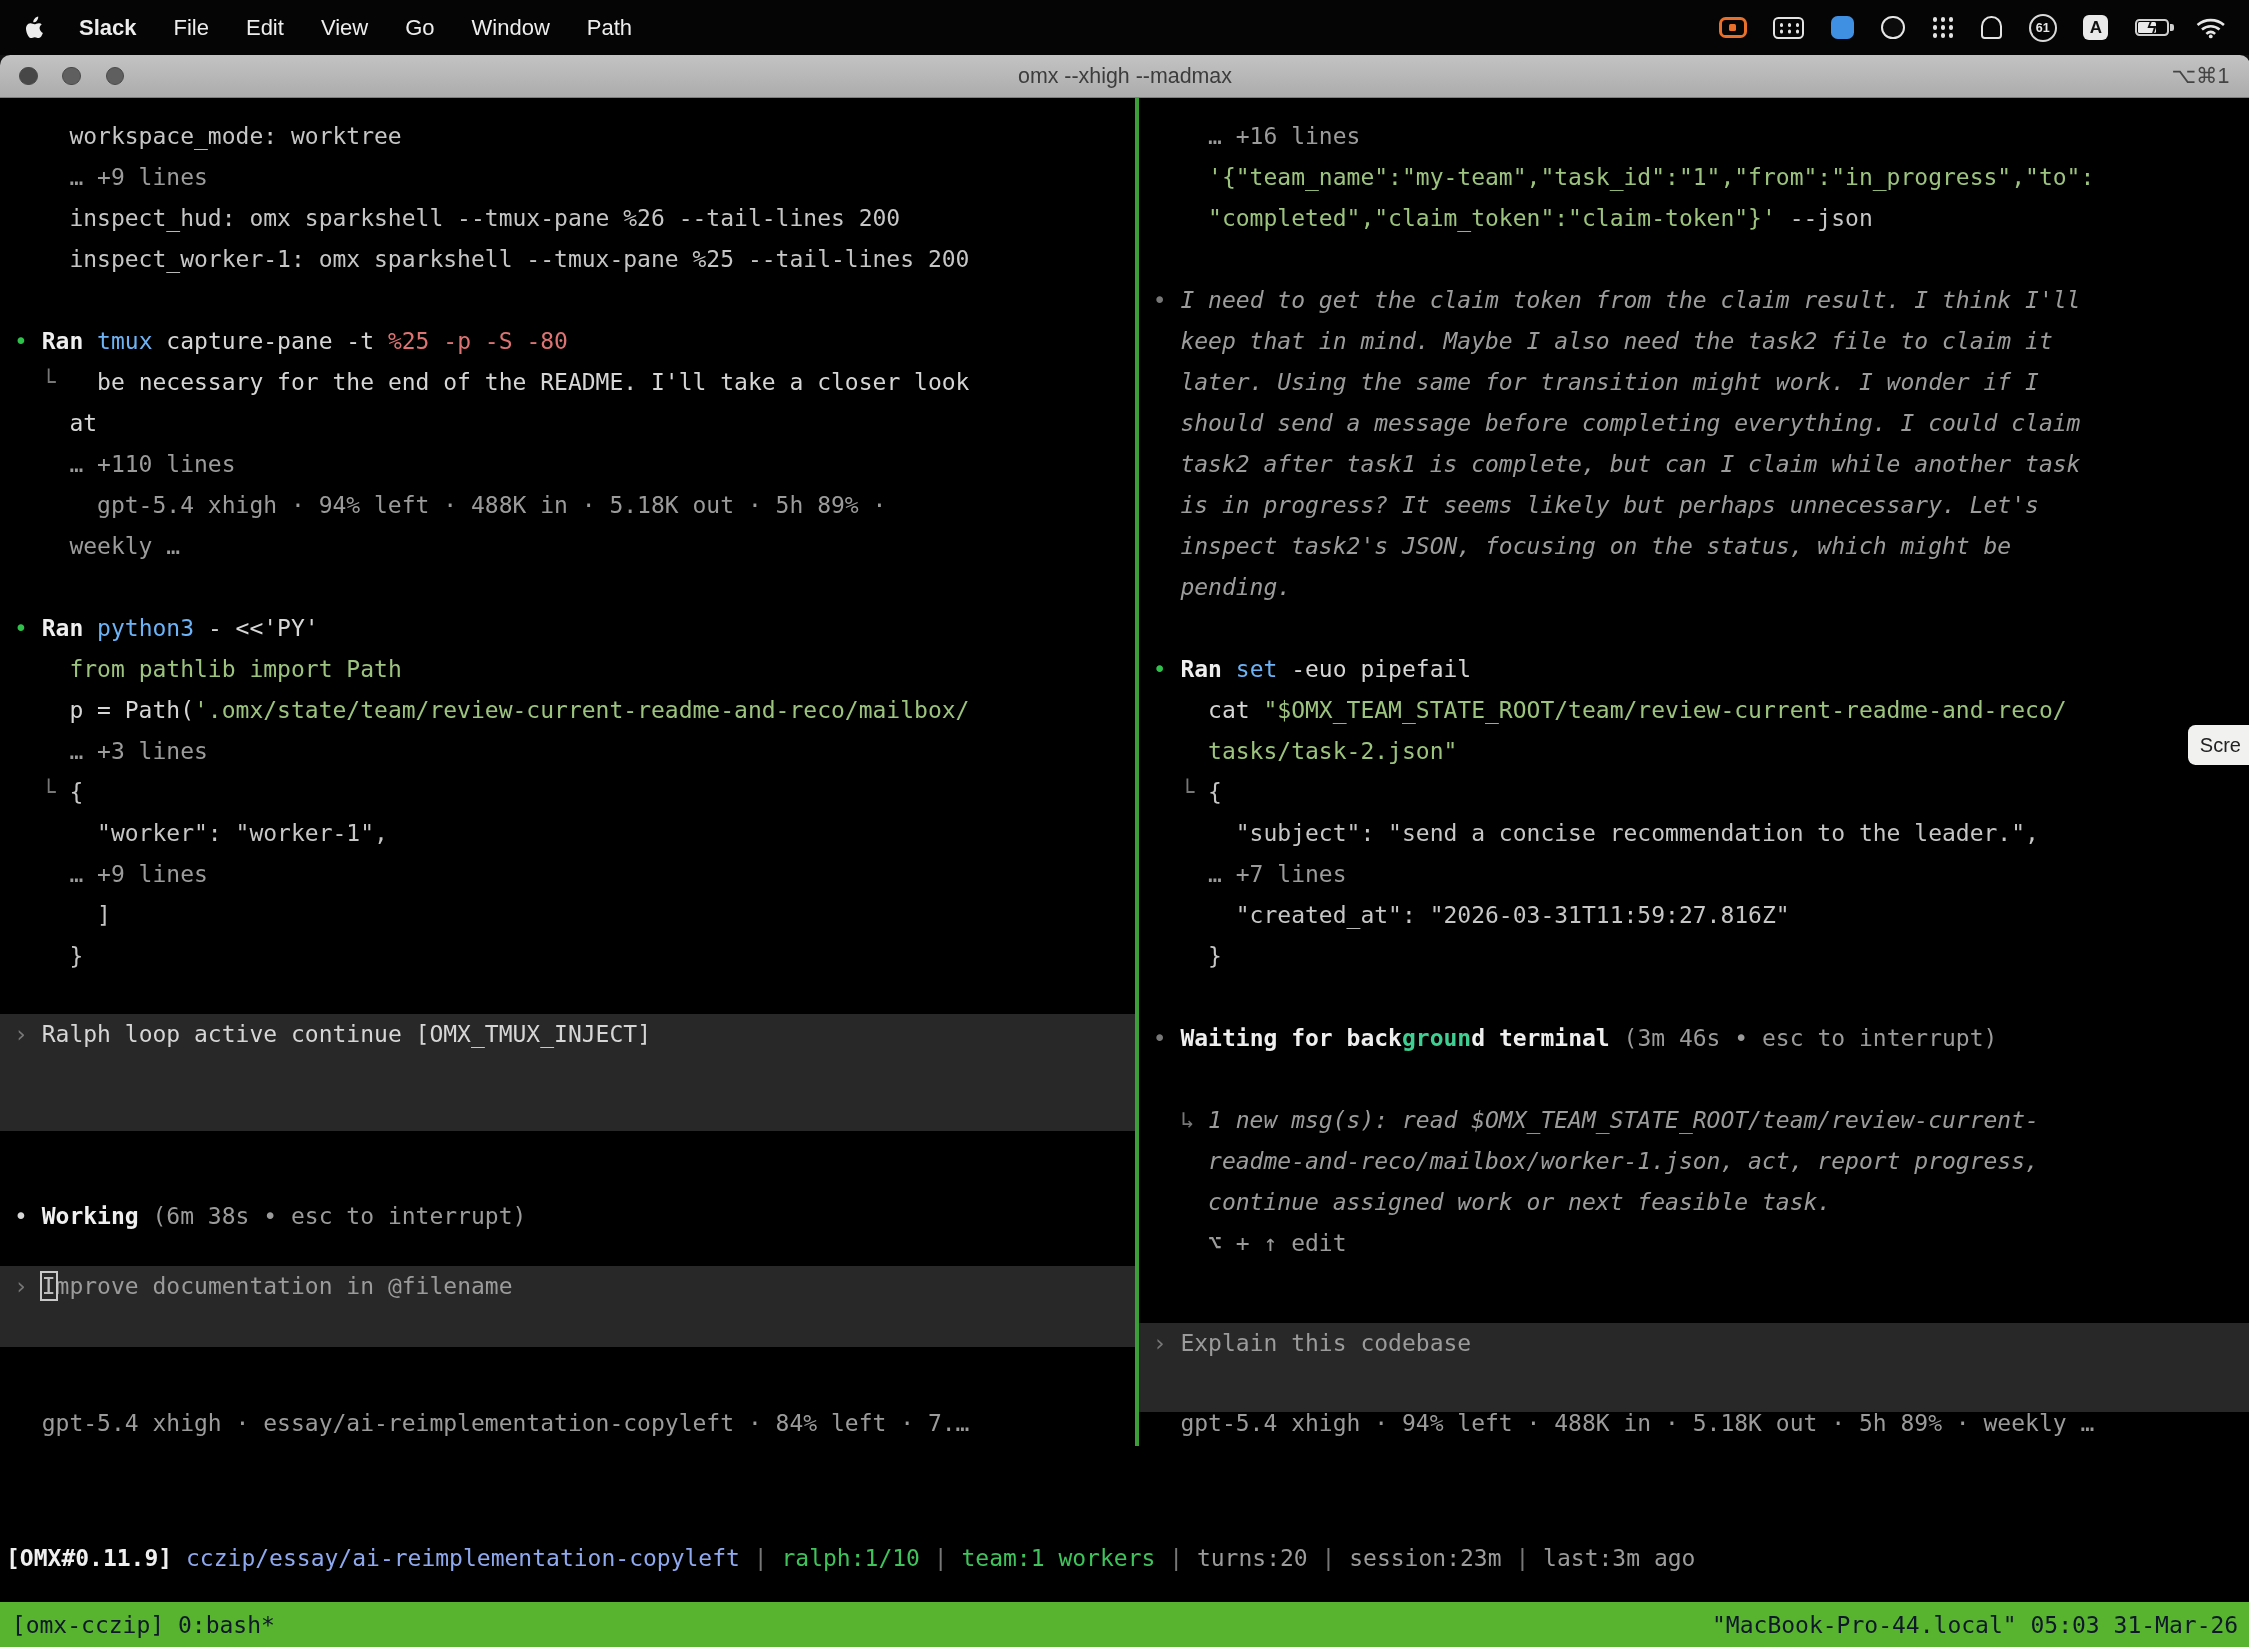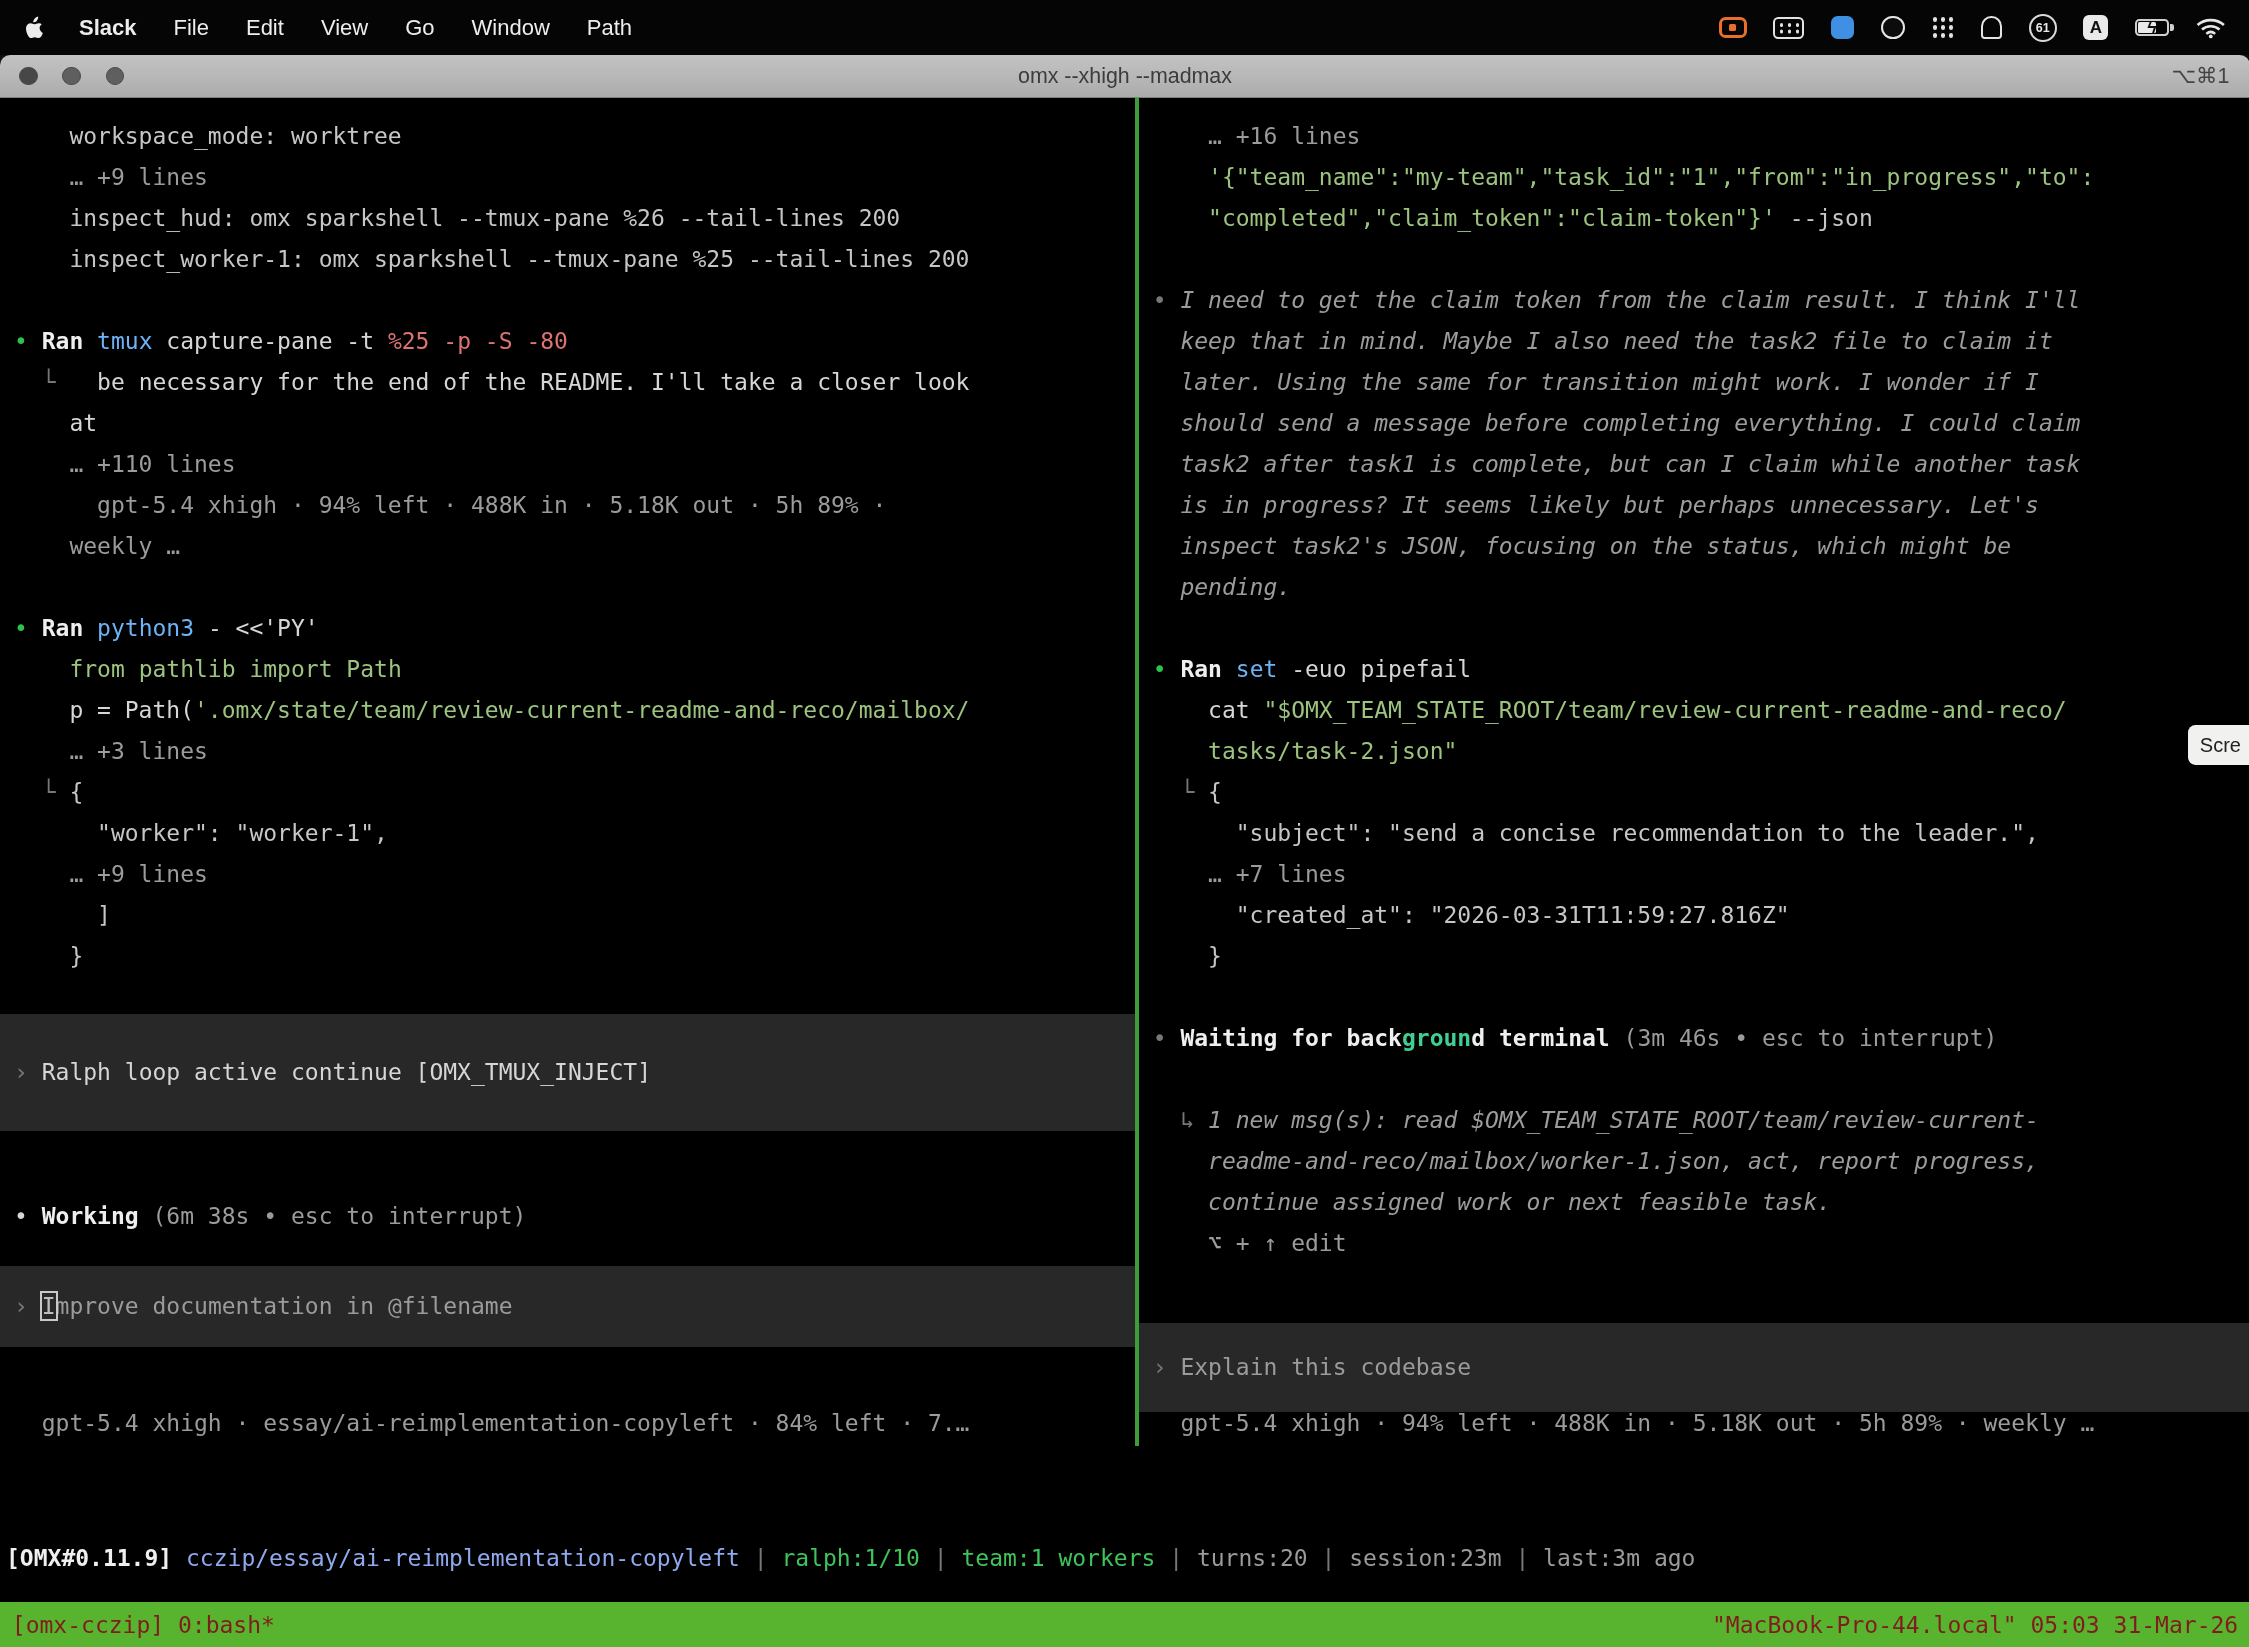--- a/index.html
+++ b/index.html
@@ -48,42 +48,42 @@
   .terminal{position:absolute;top:97px;left:0;right:0;bottom:0;background:#000;
     font:23px/41px "DejaVu Sans Mono","DejaVu Sans","Liberation Mono",monospace;color:#d6d6d6;}
   .panes{position:absolute;top:0;left:0;right:0;height:1349px;display:flex;}
   .pane{position:relative;overflow:hidden;height:100%;background:#000;}
   .pane.left{width:1135px;flex:none;}
   .pane.right{flex:1;}
   .divider{width:3.7px;background:#3c9e38;height:100%;flex:none;}
   .flow{padding:19px 0 0 14px;}
   .tline{white-space:pre;height:41px;line-height:41px;}
   .abs{position:absolute;left:0;right:0;padding-left:14px;white-space:pre;}
-  .band{background:#282828;display:flex;flex-direction:column;justify-content:center;}
+  .band{background:#282828;display:flex;flex-direction:column;}
 
   .omx-line{position:absolute;top:1441px;left:0;right:0;padding-left:6px;white-space:pre;}
   .tmux-bar{position:absolute;bottom:0;left:0;right:0;height:46px;background:#58b42e;color:#0c3000;
     display:flex;align-items:center;justify-content:space-between;padding:0 11.8px;box-sizing:border-box;}
   .tmux-bar .tline{height:auto;line-height:normal;color:#0c3000;}
 
   
   .w{color:#d6d6d6;}
   .out{color:#c6c6c6;}
   .g{color:#9b9b9b;}
   .dim{color:#777777;}
   .b{font-weight:bold;color:#efefef;}
   .grnb{color:#2fc24b;}
   .blu{color:#6db4f7;}
   .red{color:#dd7373;}
   .str{color:#9cc47e;}
   .it{font-style:italic;color:#9c9c9c;}
   .lav{color:#8fa9ee;}
   .grn{color:#3ec45b;}
   .shim{font-weight:bold;color:#3fcf92;}
-  .tmuxt{color:#7f1d1d;}
+  .tmuxt{color:#0f172a;}
   .cur{outline:2.2px solid #c9c9c9;outline-offset:-0.7px;color:#bdbdbd;}
 
   .tooltip{position:absolute;top:725px;right:0;width:62px;height:40px;background:#f1f1f0;
     border-radius:7.4px 0 0 7.4px;color:#222;font:20px "Liberation Sans",sans-serif;
     display:flex;align-items:center;padding-left:11.8px;box-sizing:border-box;z-index:20;}
 </style>
 </head>
 <body>
 
 <div class="menu-bar">

